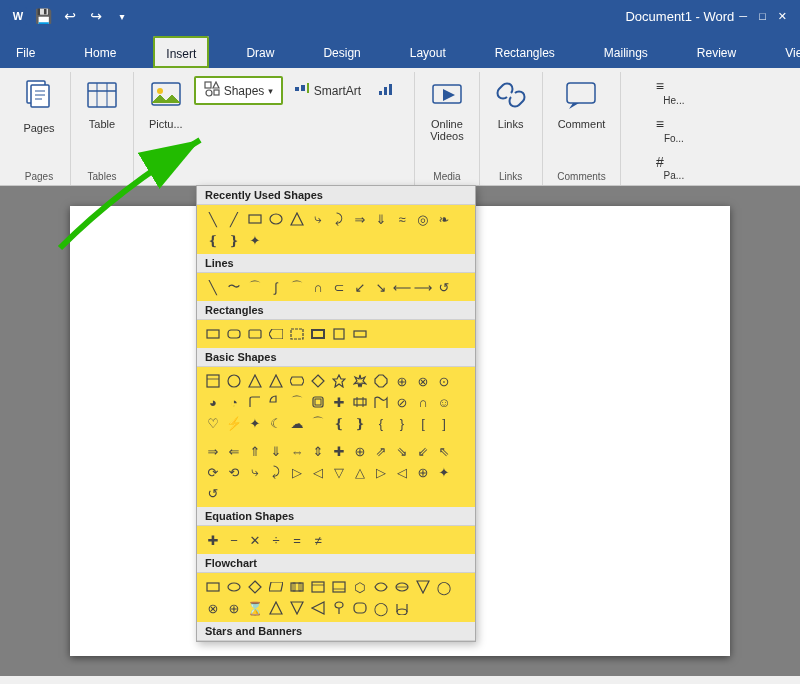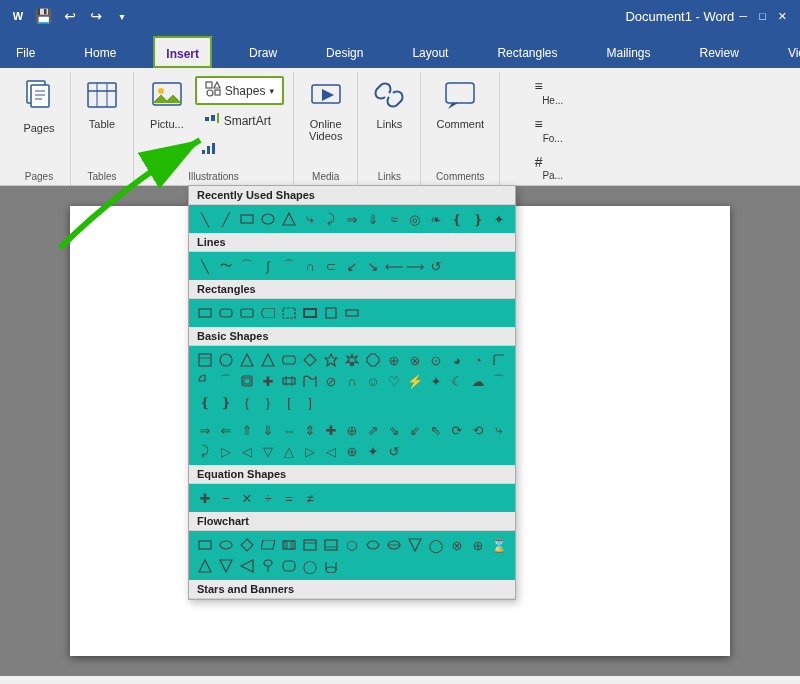--- a/index.html
+++ b/index.html
@@ -36,22 +36,22 @@
       color: white;
       font-size: 12px;
       cursor: pointer;
       border-radius: 2px 2px 0 0;
       height: 32px;
       display: flex;
       align-items: center;
     }
     .ribbon-tab.active {
       background: #f0f0f0;
-      color: #4c1d95;
-      font-weight: 700;
+      color: #0f172a;
+      font-weight: 400;
       border: 1px solid #c8c8c8;
       border-bottom: none;
       outline: 2px solid #70a820;
       outline-offset: -2px;
     }
 
     
     .ribbon-content {
       background: #f0f0f0;
       border-bottom: 1px solid #c8c8c8;
@@ -142,23 +142,23 @@
       cursor: pointer;
       font-size: 12px;
       color: #333;
       background: none;
     }
 
     
     .shapes-dropdown {
       position: absolute;
       top: 100%;
-      left: 188px;
-      width: 328px;
-      background: #14b8a6;
+      left: 196px;
+      width: 280px;
+      background: #fde047;
       border: 1px solid #aaa;
       box-shadow: 2px 3px 8px rgba(0,0,0,0.25);
       z-index: 100;
       font-size: 11px;
     }
     .dropdown-section-header {
       background: #e9e9e9;
       padding: 3px 8px;
       font-weight: 700;
       font-size: 11px;
@@ -300,21 +300,21 @@
         <div class="icon-area">
           <svg width="32" height="32" viewBox="0 0 32 32">
             <rect x="2" y="4" width="28" height="22" rx="2" fill="none" stroke="#2b579a" stroke-width="1.5"></rect>
             <circle cx="10" cy="12" r="3" fill="#f0c020"></circle>
             <polyline points="2,24 10,16 16,22 22,16 30,24" fill="#70a820" stroke="#70a820" stroke-width="1"></polyline>
           </svg>
         </div>
         <div class="label">Pictu...</div>
       </div>
 
-      <div style="display:flex;flex-direction:column;gap:2px;margin-top:2px;">
+      <div style="display:flex;flex-direction:row;gap:2px;margin-top:2px;">
 
         <div class="shapes-btn">
           <span>
             <svg width="16" height="16" viewBox="0 0 16 16">
               <rect x="1" y="1" width="6" height="6" fill="none" stroke="#555" stroke-width="1.2"></rect>
               <polygon points="12,1 15,7 9,7" fill="none" stroke="#555" stroke-width="1.2"></polygon>
               <circle cx="5" cy="12" r="3" fill="none" stroke="#555" stroke-width="1.2"></circle>
               <rect x="10" y="9" width="5" height="5" fill="none" stroke="#555" stroke-width="1.2"></rect>
             </svg>
           </span>
@@ -338,21 +338,20 @@
             <svg width="16" height="16" viewBox="0 0 16 16">
               <rect x="2" y="10" width="3" height="4" fill="#2b579a"></rect>
               <rect x="7" y="6" width="3" height="8" fill="#2b579a"></rect>
               <rect x="12" y="3" width="3" height="11" fill="#2b579a"></rect>
             </svg>
           </span>
           <span></span>
         </div>
       </div>
     </div>
-    <div class="ribbon-group-label">Illustrations</div>
   </div>
 
   <div class="ribbon-group">
     <div class="ribbon-group-items">
       <div class="rbn-btn-large">
         <div class="icon-area">
           <svg width="32" height="32" viewBox="0 0 32 32">
             <rect x="2" y="6" width="28" height="18" rx="2" fill="none" stroke="#2b579a" stroke-width="1.5"></rect>
             <polygon points="12,10 12,22 24,16" fill="#2b579a"></polygon>
           </svg>

